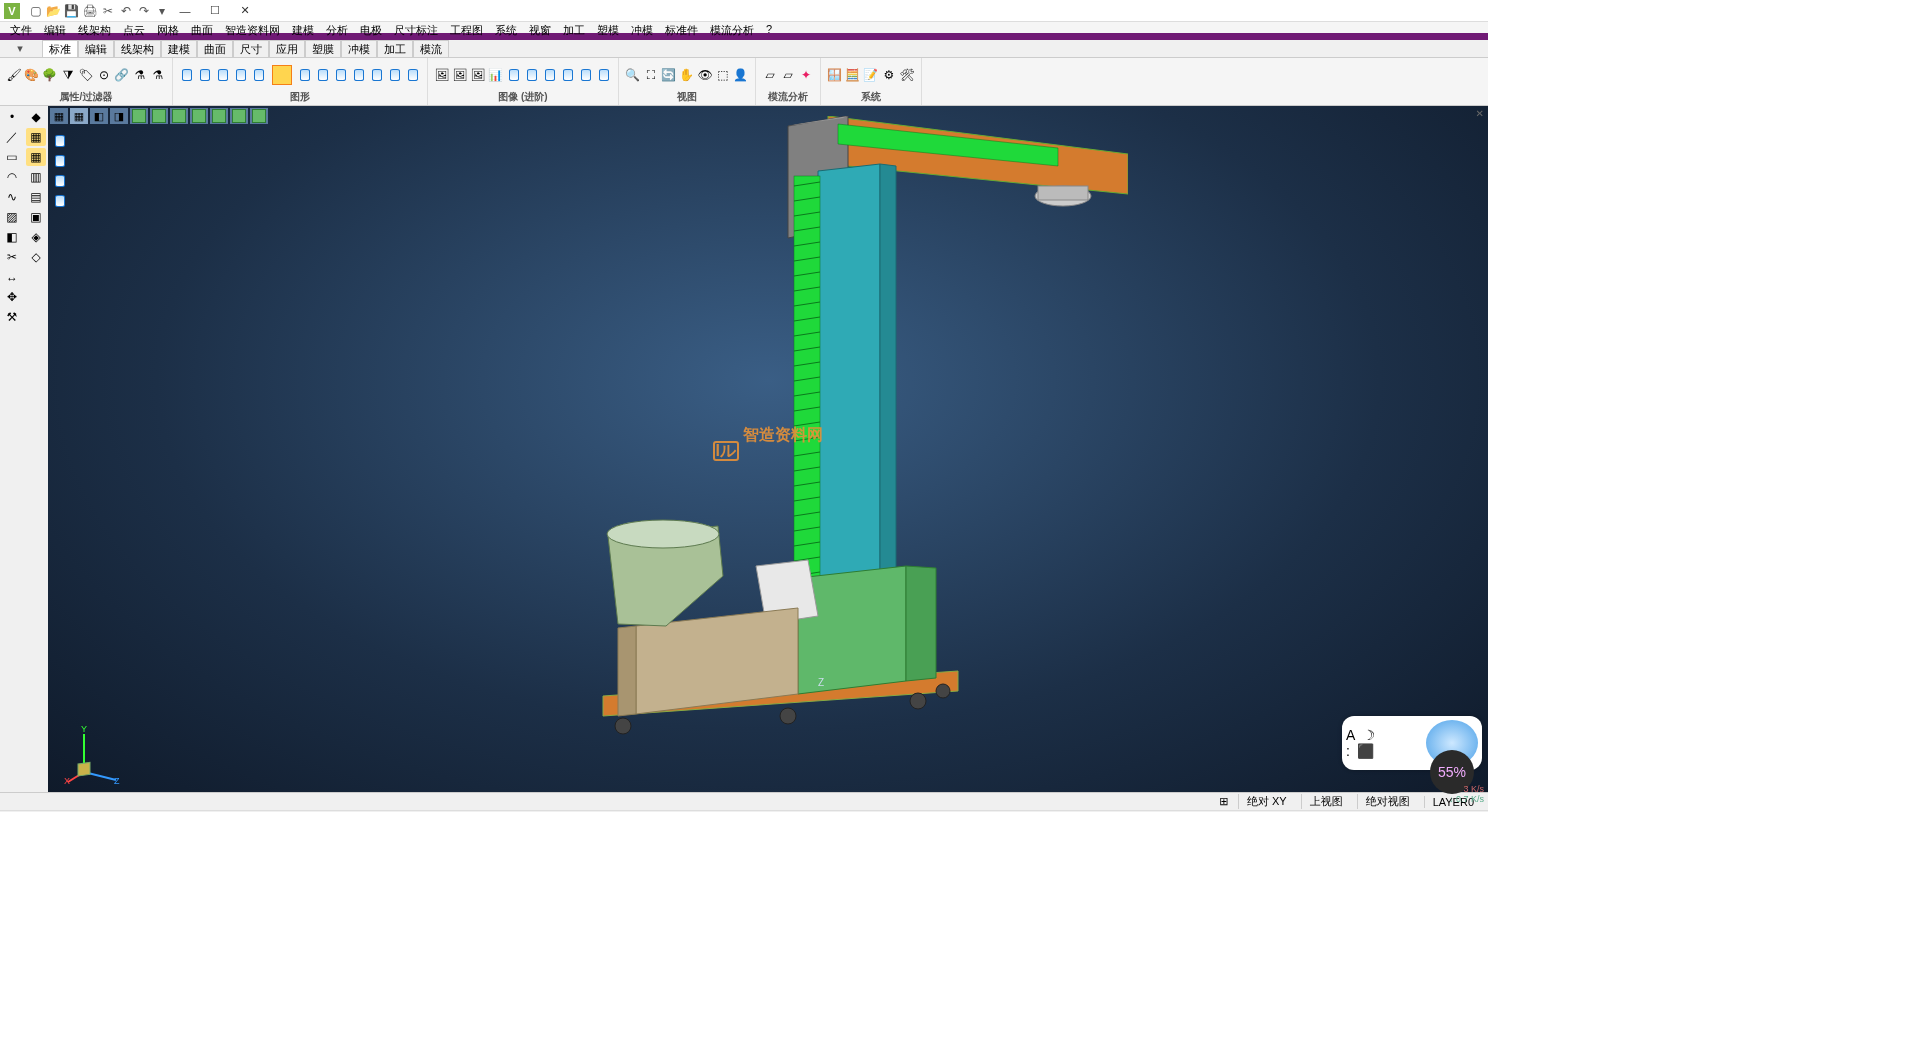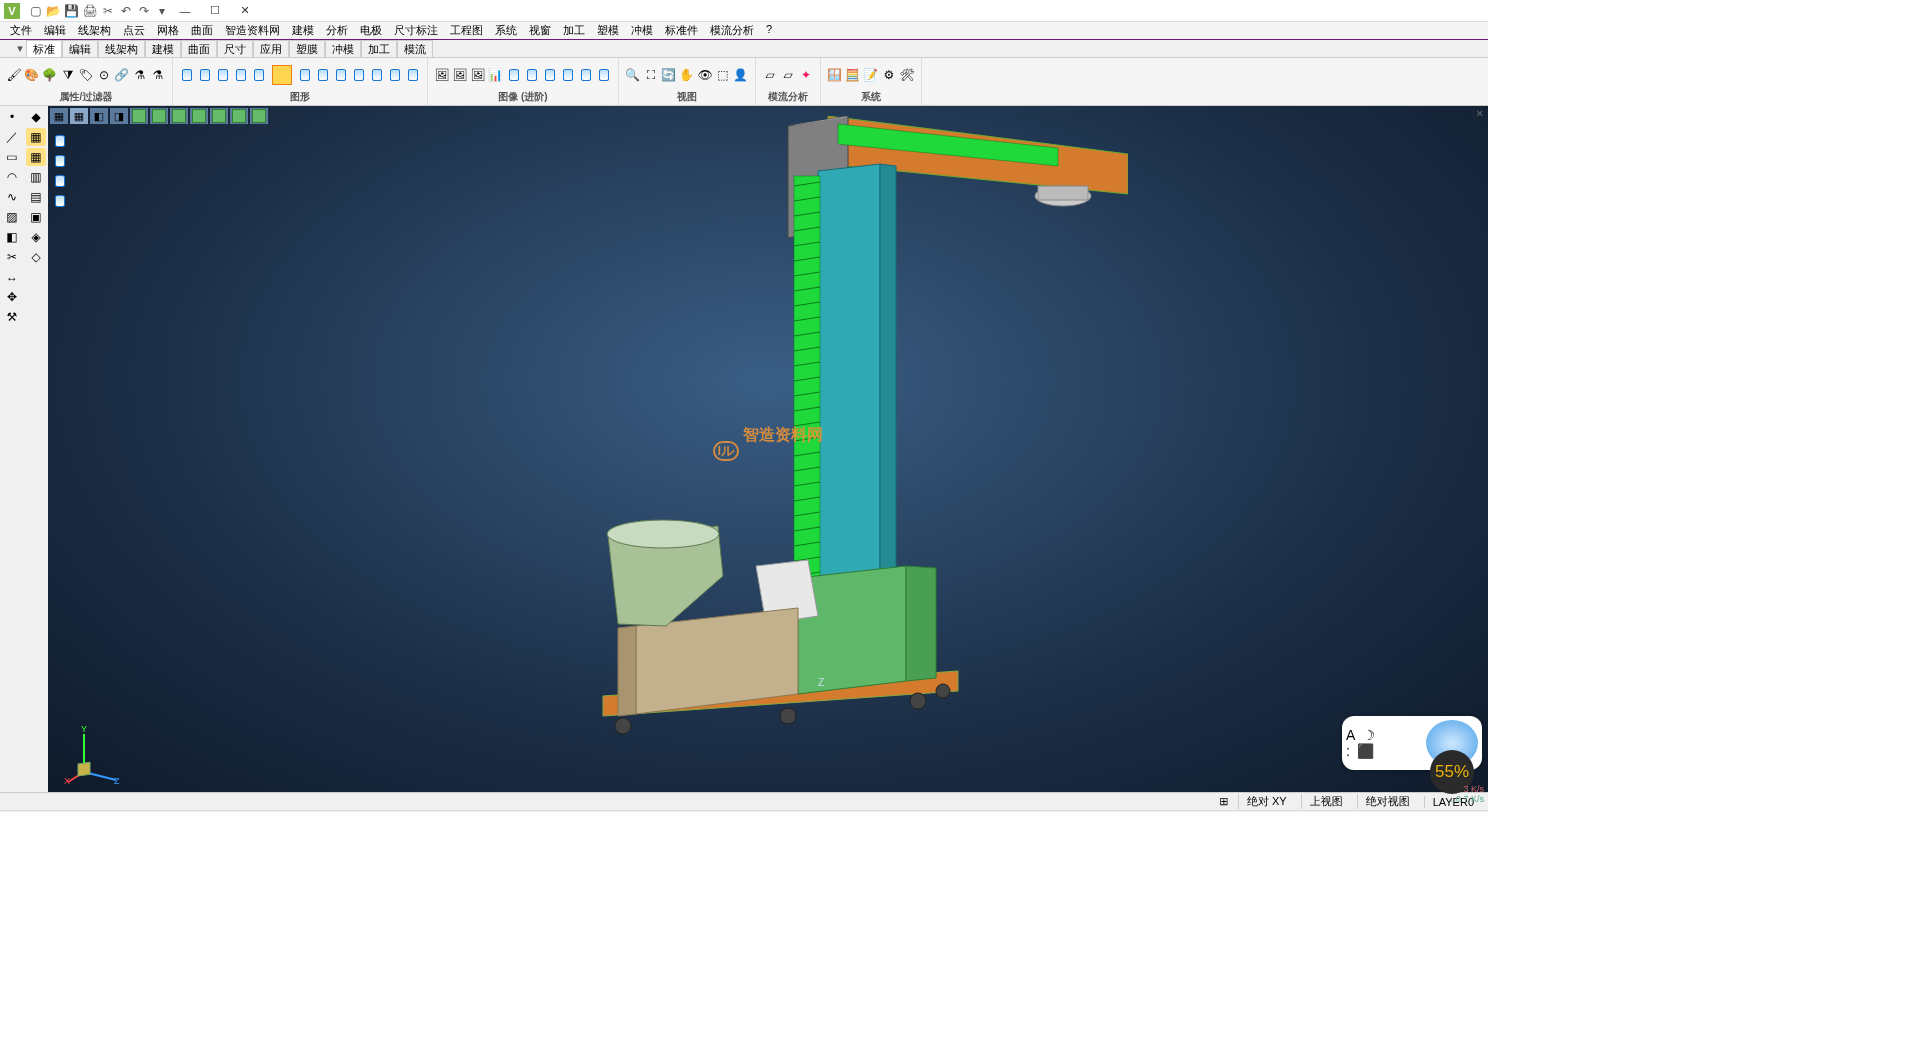--- a/index.html
+++ b/index.html
@@ -4,58 +4,58 @@
 <style>
 * { margin: 0; padding: 0; box-sizing: border-box; font-family: "Microsoft YaHei", "SimSun", sans-serif; }
 body { width: 1488px; height: 812px; background: #fff; overflow: hidden; position: relative; font-size: 11px; }
 .titlebar { height: 22px; background: #fff; display: flex; align-items: center; border-bottom: 1px solid #ddd; }
 .titlebar .logo { width: 16px; height: 16px; background: #7cb342; margin: 0 4px; display: flex; align-items: center; justify-content: center; color: #fff; font-weight: bold; font-size: 11px; }
 .titlebar .qat { display: flex; gap: 2px; padding-left: 4px; }
 .titlebar .qat span { width: 16px; height: 16px; display: inline-flex; align-items: center; justify-content: center; color: #555; cursor: pointer; }
 .titlebar .title { flex: 1; text-align: center; color: #333; font-size: 11px; }
 .titlebar .winbtns { display: flex; }
 .titlebar .winbtns span { width: 30px; height: 20px; display: inline-flex; align-items: center; justify-content: center; color: #333; cursor: pointer; }
-.menubar { height: 18px; background: #f5f5f5; display: flex; gap: 0; padding-left: 4px; border-bottom: 1px solid #701a75; }
+.menubar { height: 18px; background: #f5f5f5; display: flex; gap: 0; padding-left: 4px; border-bottom: 7px solid #701a75; }
 .menubar span { padding: 1px 6px; font-size: 11px; color: #000; cursor: pointer; }
 .tabbar { height: 18px; background: #f0f0f0; display: flex; padding-left: 14px; border-bottom: 1px solid #ccc; }
 .tabbar .drop { width: 12px; display:flex; align-items:center; justify-content:center; color:#555; }
 .tabbar span.tab { padding: 1px 6px; font-size: 11px; color: #000; border: 1px solid #ccc; border-bottom: none; background: #f0f0f0; cursor: pointer; }
-.tabbar span.active { background: #fff; }
+.tabbar span.active { background: #fff; margin-left: 16px; }
 .ribbon { height: 48px; background: #f5f5f5; display: flex; border-bottom: 1px solid #ccc; }
 .ribbon-group { display: flex; flex-direction: column; border-right: 1px solid #ddd; padding: 2px 6px 0; }
 .ribbon-group .icons { display: flex; gap: 2px; align-items: center; height: 30px; }
 .ribbon-group .label { text-align: center; font-size: 10px; color: #555; height: 14px; font-weight: bold; }
 .ico { width: 16px; height: 16px; display: inline-flex; align-items: center; justify-content: center; font-size: 12px; cursor: pointer; border-radius: 2px; }
 .ico-lg { width: 26px; height: 26px; }
 .cyl { width: 10px; height: 12px; border: 1px solid #1976d2; border-radius: 3px/2px; background: linear-gradient(#bbdefb,#fff); display:inline-block; }
 .cube { width: 12px; height: 12px; background: #ffd54f; border: 1px solid #f57f17; display:inline-block; }
 .gcube { width: 14px; height: 14px; background: #66bb6a; border: 1px solid #2e7d32; display:inline-block; }
 .content { position: relative; height: 686px; display: flex; }
 .lefttools { width: 48px; background: #f0f0f0; display: flex; }
 .lt-col { width: 24px; display:flex; flex-direction:column; gap:2px; padding-top:2px; align-items:center; }
 .lt-col .ico { width:20px; height:18px; }
 .viewport { flex: 1; position: relative; background: radial-gradient(ellipse at 50% 40%, #3a5e85 0%, #1c2f47 60%, #0f1a2a 100%); overflow: hidden; }
 .viewport .vp-x { position:absolute; top:2px; right:4px; color:#666; font-size:10px; cursor:pointer; }
 .viewport .toptabs { position:absolute; top:0; left:0; height:20px; display:flex; gap:2px; padding:2px; }
 .viewport .toptabs .vt { width:18px; height:16px; background:#5a7a9e; display:flex; align-items:center; justify-content:center; cursor:pointer; }
 .viewport .toptabs .vt.sel { background:#8aa8c8; }
 .watermark { position:absolute; left:50%; top:48%; transform:translate(-50%,-50%); color:#e69138; font-size:16px; font-weight:bold; opacity:.9; display:flex; align-items:center; gap:4px;}
-.watermark .wmico { width:26px; height:20px; border:2px solid #e69138; border-radius:10px; display:flex; align-items:center; justify-content:center; font-size:13px;margin-top:32px;}
+.watermark .wmico { width:26px; height:20px; border:2px solid #e69138; border-radius:3px; display:flex; align-items:center; justify-content:center; font-size:16px;margin-top:32px;}
 .model { position:absolute; left:440px; top:10px; width:640px; height:630px; }
 .axis { position:absolute; bottom:8px; left:16px; width:60px; height:60px; }
 .statusrow1 { height:18px; background:#f0f0f0; border-top:1px solid #ccc; display:flex; justify-content:flex-end; align-items:center; padding-right:6px; gap:6px; font-size:11px; }
 .statusrow1 .sico { width:16px; height:14px; display:inline-flex; align-items:center; justify-content:center; cursor:pointer; }
 .statusrow1 .seg { border-left:1px solid #ccc; padding:0 8px; }
 .statusrow2 { height:18px; background:#f0f0f0; border-top:1px solid #ddd; display:flex; justify-content:flex-end; align-items:center; padding-right:6px; gap:4px; font-size:11px; }
 .statusrow2 .seg { border-left:1px solid #ccc; padding:0 8px; }
 .statusrow2 .sico { width:16px; height:14px; display:inline-flex; align-items:center; justify-content:center; cursor:pointer; }
 .floatwidget { position:absolute; right:6px; bottom:42px; width:140px; height:54px; background:#fff; border-radius:12px; display:flex; align-items:center; padding:4px; box-shadow:0 0 4px rgba(0,0,0,.3); }
 .floatwidget .blk { font-size:14px; letter-spacing:2px; }
 .floatwidget .char { width:52px; height:46px; border-radius:50%; background:radial-gradient(#cde8ff,#4aa0e8); margin-left:auto; position:relative; }
-.floatwidget .pct { position:absolute; right:8px; bottom:-24px; width:44px; height:44px; border-radius:50%; background:#2a2a2a; color:#eab308; display:flex; align-items:center; justify-content:center; font-size:17px; }
+.floatwidget .pct { position:absolute; right:8px; bottom:-24px; width:44px; height:44px; border-radius:50%; background:#2a2a2a; color:#f0abfc; display:flex; align-items:center; justify-content:center; font-size:14px; }
 .floatwidget .spd { position:absolute; right:-2px; bottom:-34px; font-size:9px; color:#5a8; text-align:right; }
 .floatwidget .spd .up { color:#c66; }
 </style>
 </head>
 <body>
 
 <div class="titlebar">
   <div class="logo">V</div>
   <div class="qat">
     <span class="ico">▢</span>

